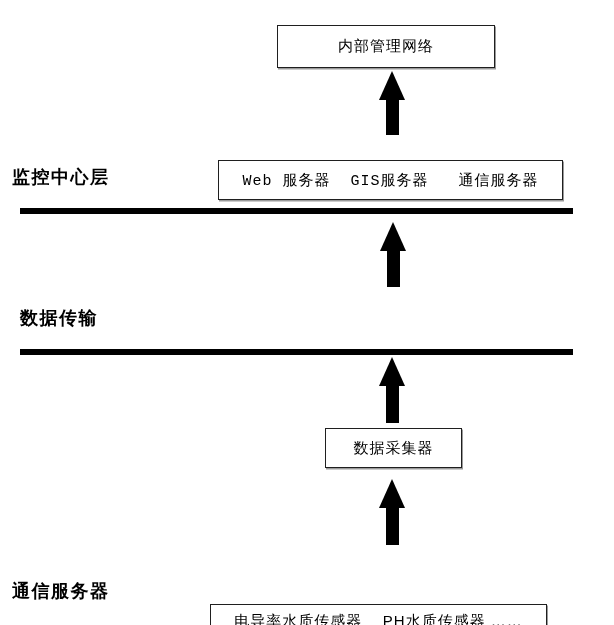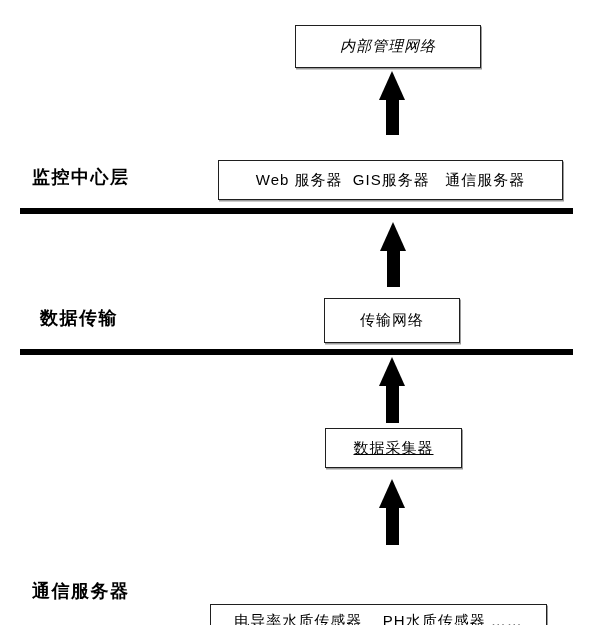--- a/index.html
+++ b/index.html
@@ -29,21 +29,20 @@
     letter-spacing: 1px;
     white-space: pre;
   }
   .layer-label {
     position: absolute;
     font-size: 18px;
     font-weight: bold;
     color: #000000;
     letter-spacing: 1.5px;
     white-space: pre;
-    margin-left: 20px;
   }
   .divider {
     position: absolute;
     background: #000000;
     height: 6px;
   }
   .arrow {
     position: absolute;
     width: 26px;
     display: flex;
@@ -57,31 +56,31 @@
     border-right: 13px solid transparent;
     border-bottom: 29px solid #000000;
   }
   .arrow-shaft {
     width: 13px;
     flex: 1;
     background: #000000;
   }
 
   
-  #box-internal       { left: 295px; top: 25px;  width: 186px; height: 43px; font-style: italic; }
+  #box-internal       { left: 277px; top: 25px;  width: 218px; height: 43px; }
   #arrow-1            { left: 379px; top: 71px;  height: 64px; }
   #label-monitoring   { left: 12px;  top: 165px; }
-  #box-servers        { left: 218px; top: 160px; width: 345px; height: 40px; }
+  #box-servers        { left: 218px; top: 160px; width: 345px; height: 40px; font-family: Liberation Mono, monospace; }
   #divider-1          { left: 20px;  top: 208px; width: 553px; }
   #arrow-2            { left: 380px; top: 222px; height: 65px; }
   #label-transmission { left: 20px;  top: 306px; }
   #box-transmission   { left: 324px; top: 298px; width: 136px; height: 45px; }
   #divider-2          { left: 20px;  top: 349px; width: 553px; }
   #arrow-3            { left: 379px; top: 357px; height: 66px; }
-  #box-collector      { left: 325px; top: 428px; width: 137px; height: 40px; text-decoration: underline; }
+  #box-collector      { left: 325px; top: 428px; width: 137px; height: 40px; }
   #arrow-4            { left: 379px; top: 479px; height: 66px; }
   #box-sensors        { left: 210px; top: 556px; width: 337px; height: 35px; margin-top: 48px; }
   #label-collection   { left: 12px;  top: 579px; }
 </style>
 </head>
 <body>
 
 <div class="canvas">
 
   <div class="node-box" id="box-internal">内部管理网络</div>
@@ -97,21 +96,20 @@
 
   <div class="divider" id="divider-1"></div>
 
   <div class="arrow" id="arrow-2">
     <div class="arrow-head"></div>
     <div class="arrow-shaft"></div>
   </div>
 
   <div class="layer-label" id="label-transmission">数据传输</div>
 
-  <div class="node-box" id="box-transmission">传输网络</div>
 
   <div class="divider" id="divider-2"></div>
 
   <div class="arrow" id="arrow-3">
     <div class="arrow-head"></div>
     <div class="arrow-shaft"></div>
   </div>
 
   <div class="node-box" id="box-collector">数据采集器</div>
 

